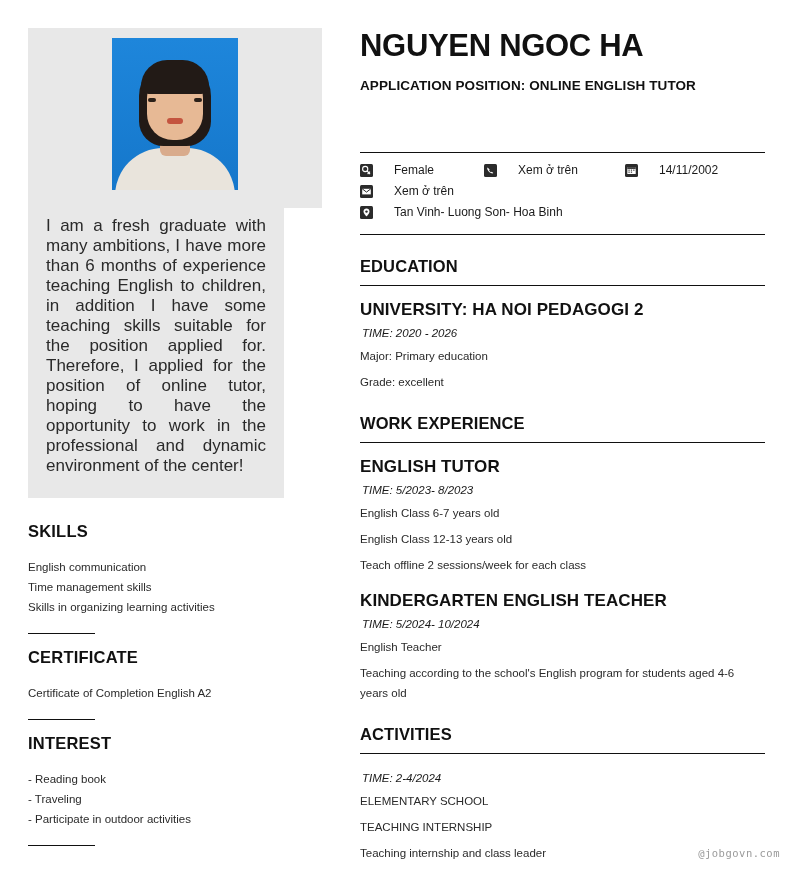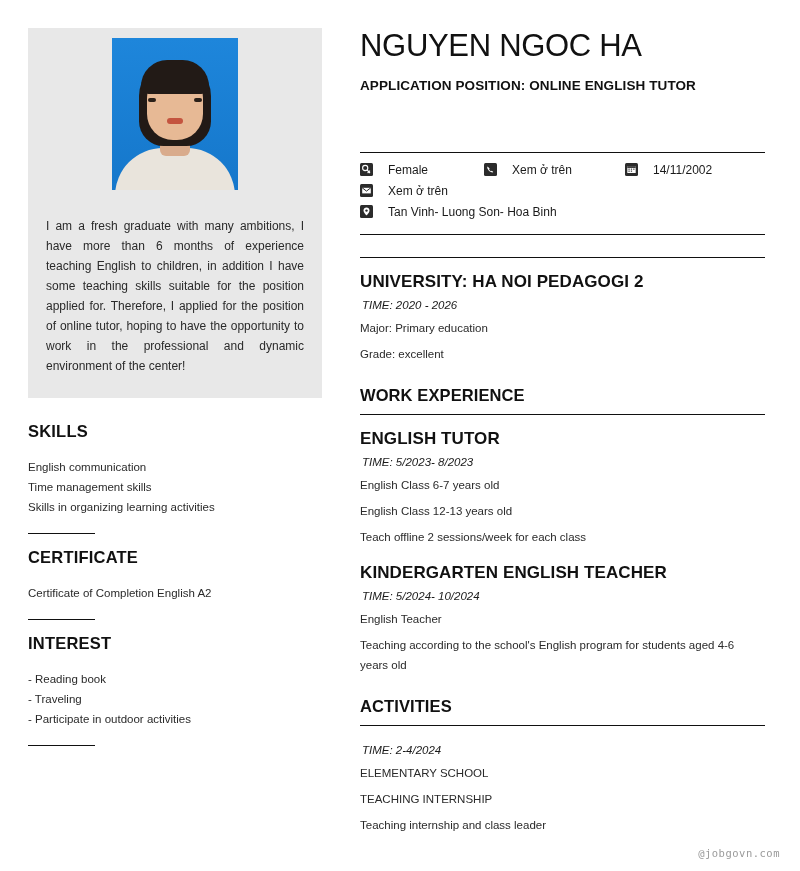--- a/index.html
+++ b/index.html
@@ -104,23 +104,23 @@
     position: absolute;
     bottom: 66px; left: 50%;
     transform: translateX(-50%);
     width: 16px; height: 6px;
     background: #c4543f;
     border-radius: 8px;
   }
 
   .summary {
     background: #e8e8e8;
-    width: 294px;
+    width: 256px;
     padding: 8px 18px 22px 18px;
-    font-size: 12px;
+    font-size: 17px;
     line-height: 20px;
     text-align: justify;
     color: #2a2a2a;
   }
 
   .side-section { margin-top: 24px; padding-left: 0px; }
   .side-divider {
     width: 67px;
     height: 0;
     border-top: 1.6px solid #111;
@@ -144,21 +144,21 @@
   
   .right-col {
     position: absolute;
     left: 360px;
     top: 28px;
     width: 405px;
   }
 
   .name {
     font-size: 31px;
-    font-weight: normal;
+    font-weight: bold;
     letter-spacing: -0.3px;
     color: #111;
     margin: 0 0 14px 0;
     line-height: 36px;
   }
   .position {
     font-size: 13.5px;
     font-weight: bold;
     color: #111;
     margin: 0;
@@ -175,22 +175,22 @@
   .contact-block { padding: 10px 0 8px 0; }
   .contact-row {
     display: flex;
     align-items: center;
     margin-bottom: 7px;
     font-size: 12px;
     color: #1a1a1a;
   }
   .contact-item {
     display: flex;
-    align-items: flex-start;
-    gap: 15px;
+    align-items: flex-end;
+    gap: 21px;
   }
   .contact-item.c1 { width: 124px; }
   .contact-item.c2 { width: 141px; }
   .ico {
     width: 13px; height: 13px;
     flex: 0 0 13px;
     display: inline-flex;
     align-items: center;
     justify-content: center;
   }
@@ -365,20 +365,21 @@
               </svg>
           </span>
           <span>Tan Vinh- Luong Son- Hoa Binh</span>
         </span>
       </div>
     </div>
 
     <div class="rule"></div>
 
     <div class="section">
+      <h2 class="sec-heading">EDUCATION</h2>
       <div class="sec-rule"></div>
       <div class="entry">
         <div class="entry-title">UNIVERSITY: HA NOI PEDAGOGI 2</div>
         <div class="entry-time">TIME: 2020 - 2026</div>
         <div class="entry-line">Major: Primary education</div>
         <div class="entry-line">Grade: excellent</div>
       </div>
     </div>
 
     <div class="section">

